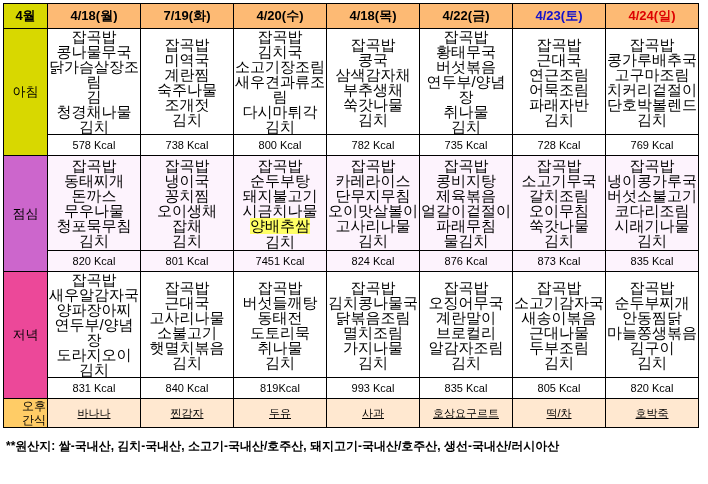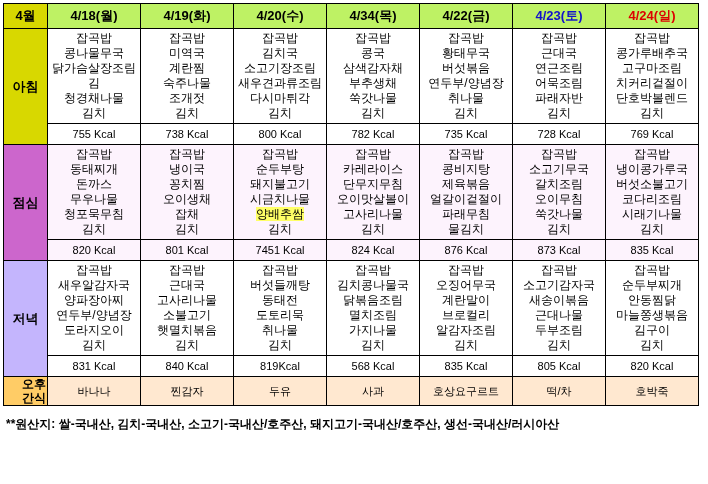--- a/index.html
+++ b/index.html
@@ -32,41 +32,41 @@
   col.cd { width: 93px; }
 
   .hdr-month {
     background: #d8d800;
     font-weight: bold;
     font-size: 13px;
     height: 24px;
     color: #000;
   }
   .hdr-day {
-    background: #bef264;
+    background: #fdba74;
     font-weight: bold;
     font-size: 13px;
     height: 24px;
     color: #000;
   }
   .hdr-day.sat { color: #1111cc; }
   .hdr-day.sun { color: #dd0000; }
 
   .meal-label {
-    font-weight: bold;
+    font-weight: normal;
     font-size: 13px;
     color: #000;
   }
   .meal-b { background: #d8d800; }
   .meal-l { background: #cc66cc; }
-  .meal-d { background: #c4b5fd; }
+  .meal-d { background: #ec4899; }
   .meal-s { background: #ffcc66; }
 
   .dishes {
-    font-size: 12px;
+    font-size: 15px;
     line-height: 15px;
     color: #000;
     padding: 4px 1px;
     white-space: pre-line;
   }
   .row-breakfast .dishes { background: #ffffff; height: 94px; }
   .row-lunch .dishes { background: #fdf3fd; height: 94px; }
   .row-dinner .dishes { background: #ffffff; height: 94px; }
 
   .kcal {
@@ -75,20 +75,21 @@
     color: #000;
     background: #ffffff;
   }
   .row-lunch .kcal { background: #fdf3fd; }
 
   .snack-cell {
     font-size: 11px;
     height: 26px;
     background: #ffe8d0;
     color: #000;
+    text-decoration: underline;
   }
   .note {
     font-size: 12px;
     font-weight: bold;
     color: #000;
     margin: 10px 2px 0 6px;
   }
   .hl {
     background: #ffff66;
     font-family: Liberation Serif, serif;
@@ -106,23 +107,23 @@
         <col class="cd">
         <col class="cd">
         <col class="cd">
         <col class="cd">
         <col class="cd">
     </colgroup>
     <tbody>
       <tr>
         <td class="hdr-month">4월</td>
         <td class="hdr-day">4/18(월)</td>
-        <td class="hdr-day">4/19(화)</td>
+        <td class="hdr-day">7/19(화)</td>
         <td class="hdr-day">4/20(수)</td>
-        <td class="hdr-day">4/34(목)</td>
+        <td class="hdr-day">4/18(목)</td>
         <td class="hdr-day">4/22(금)</td>
         <td class="hdr-day sat">4/23(토)</td>
         <td class="hdr-day sun">4/24(일)</td>
       </tr>
 
       <tr class="row-breakfast">
         <td class="meal-label meal-b" rowspan="2">아침</td>
         <td class="dishes">잡곡밥
 콩나물무국
 닭가슴살장조림
@@ -160,21 +161,21 @@
 파래자반
 김치</td>
         <td class="dishes">잡곡밥
 콩가루배추국
 고구마조림
 치커리겉절이
 단호박볼렌드
 김치</td>
       </tr>
       <tr class="row-breakfast">
-        <td class="kcal">755 Kcal</td>
+        <td class="kcal">578 Kcal</td>
         <td class="kcal">738 Kcal</td>
         <td class="kcal">800 Kcal</td>
         <td class="kcal">782 Kcal</td>
         <td class="kcal">735 Kcal</td>
         <td class="kcal">728 Kcal</td>
         <td class="kcal">769 Kcal</td>
       </tr>
 
       <tr class="row-lunch">
         <td class="meal-label meal-l" rowspan="2">점심</td>
@@ -273,21 +274,21 @@
 순두부찌개
 안동찜닭
 마늘쫑생볶음
 김구이
 김치</td>
       </tr>
       <tr class="row-dinner">
         <td class="kcal">831 Kcal</td>
         <td class="kcal">840 Kcal</td>
         <td class="kcal">819Kcal</td>
-        <td class="kcal">568 Kcal</td>
+        <td class="kcal">993 Kcal</td>
         <td class="kcal">835 Kcal</td>
         <td class="kcal">805 Kcal</td>
         <td class="kcal">820 Kcal</td>
       </tr>
 
       <tr>
         <td class="meal-label meal-s" style="font-size:12px;line-height:14px;white-space:pre-line;padding-left:17px;">오후
 간식</td>
         <td class="snack-cell">바나나</td>
         <td class="snack-cell">찐감자</td>

